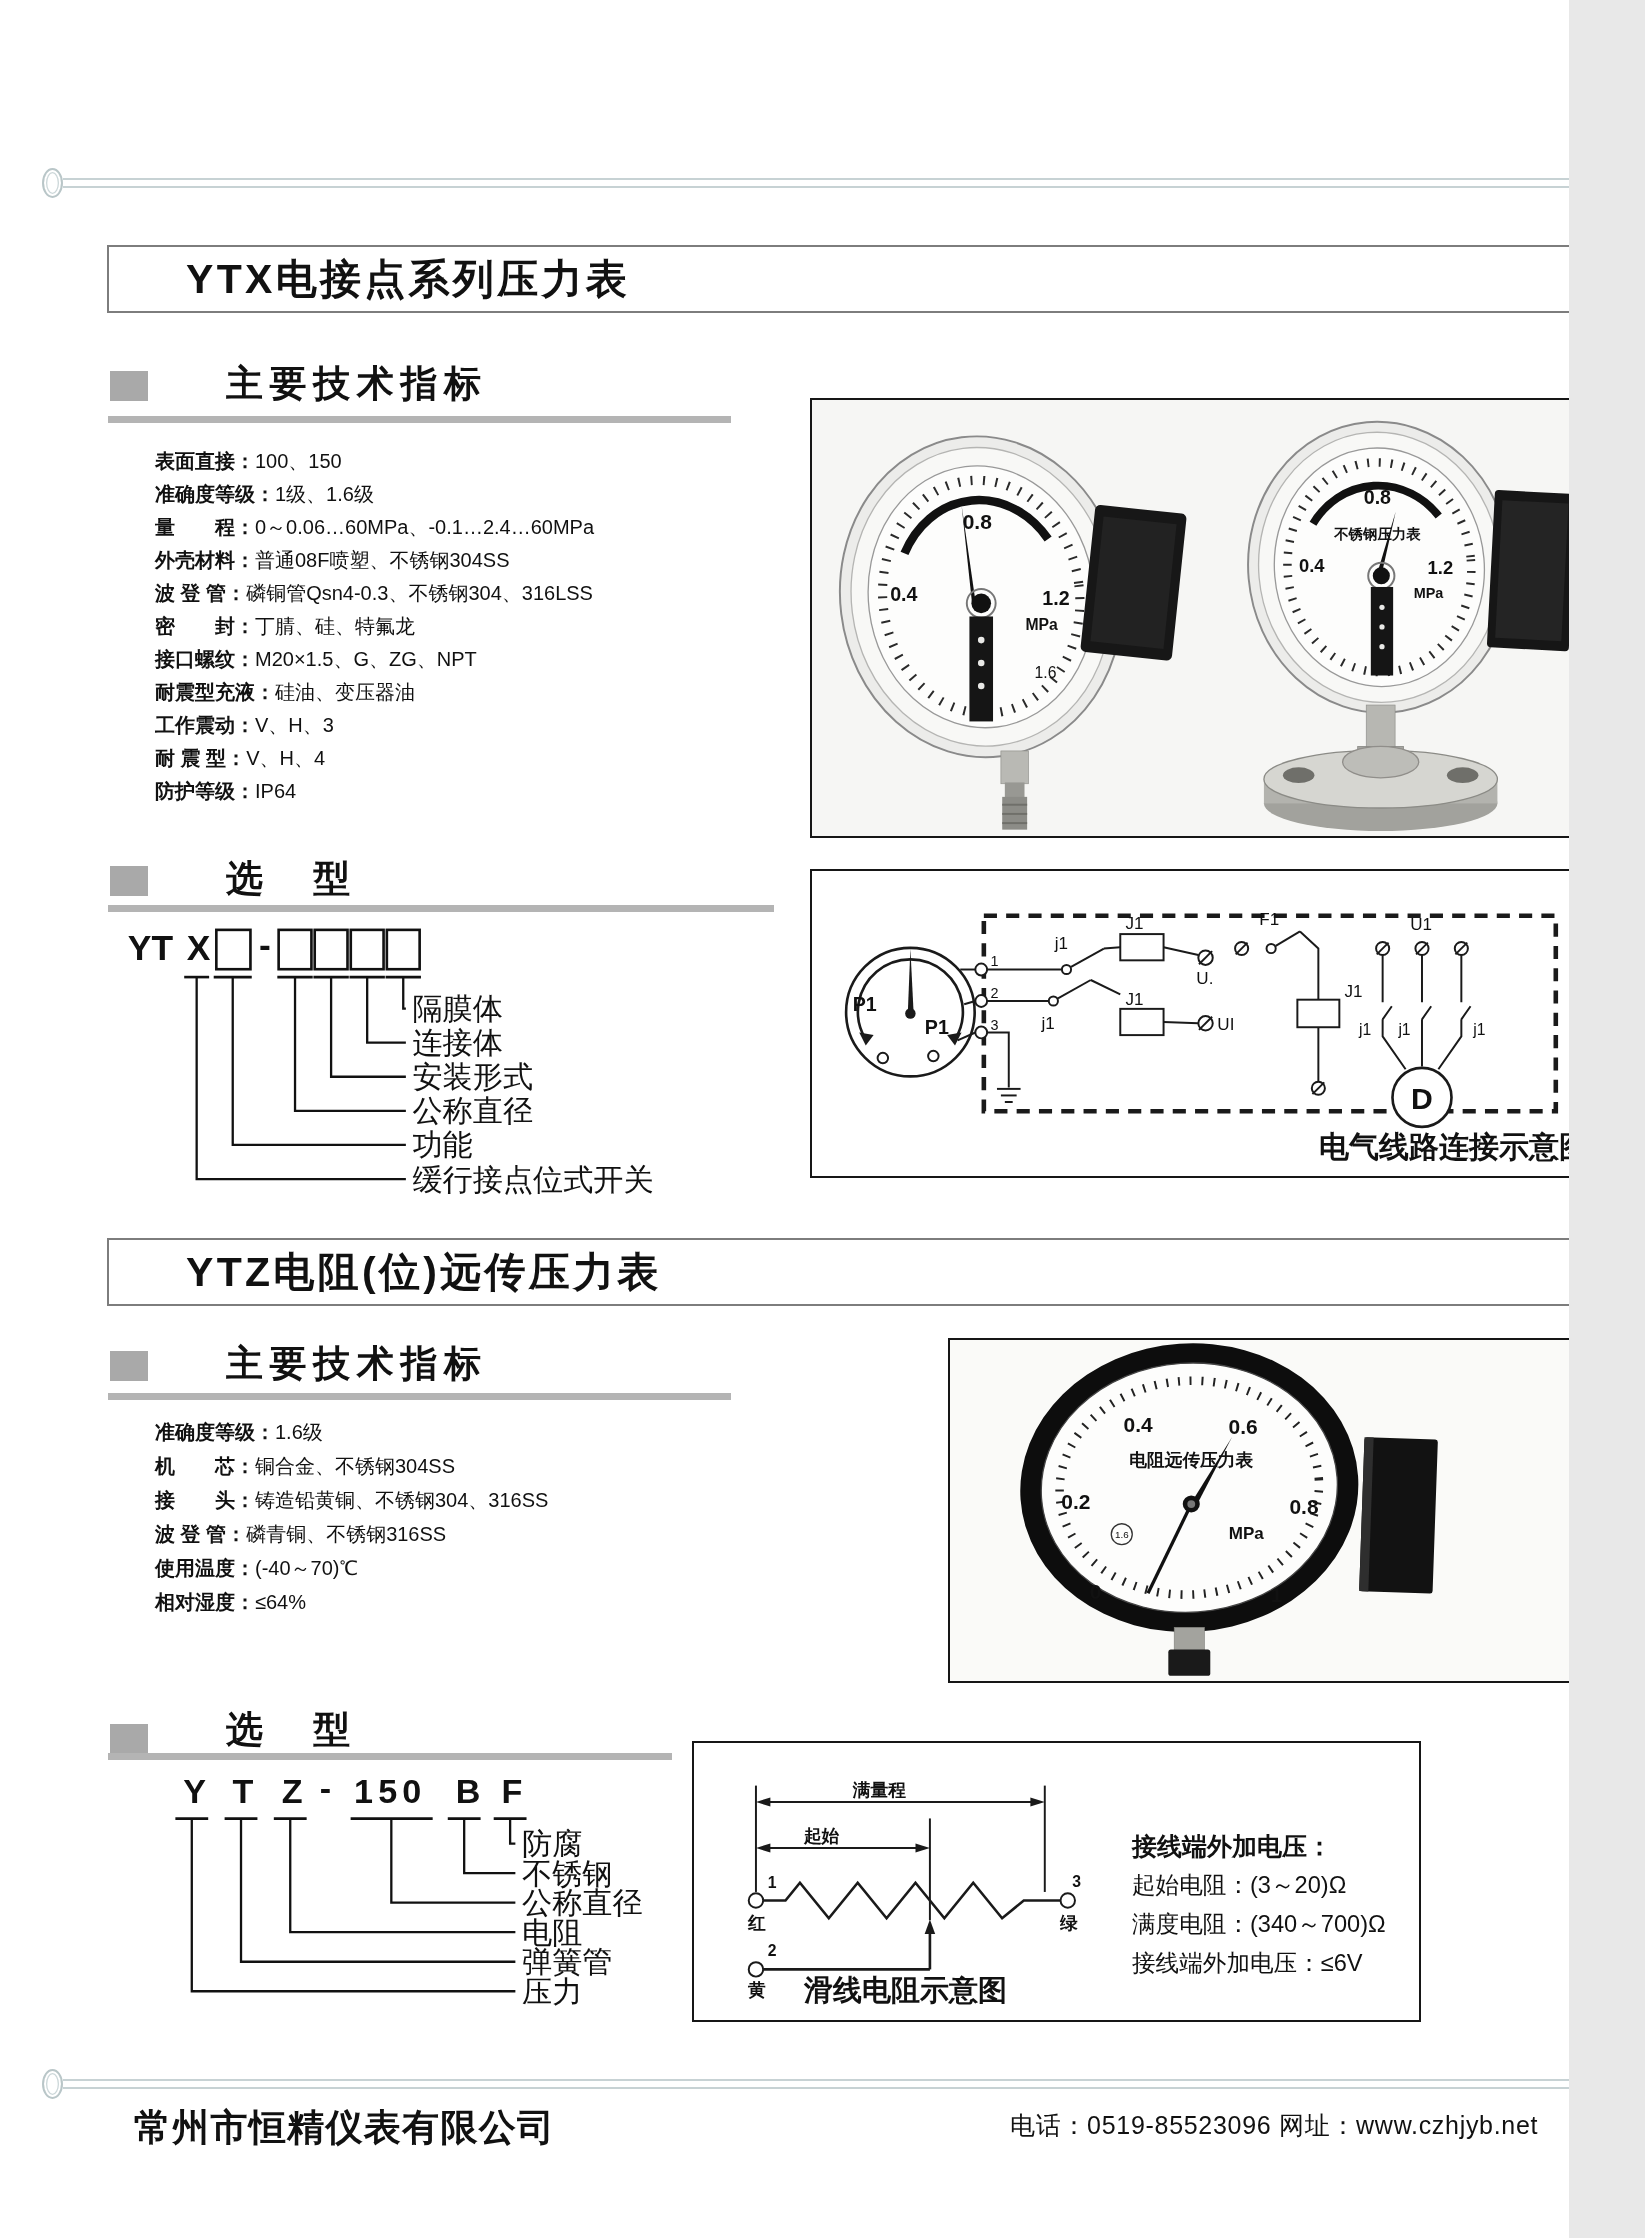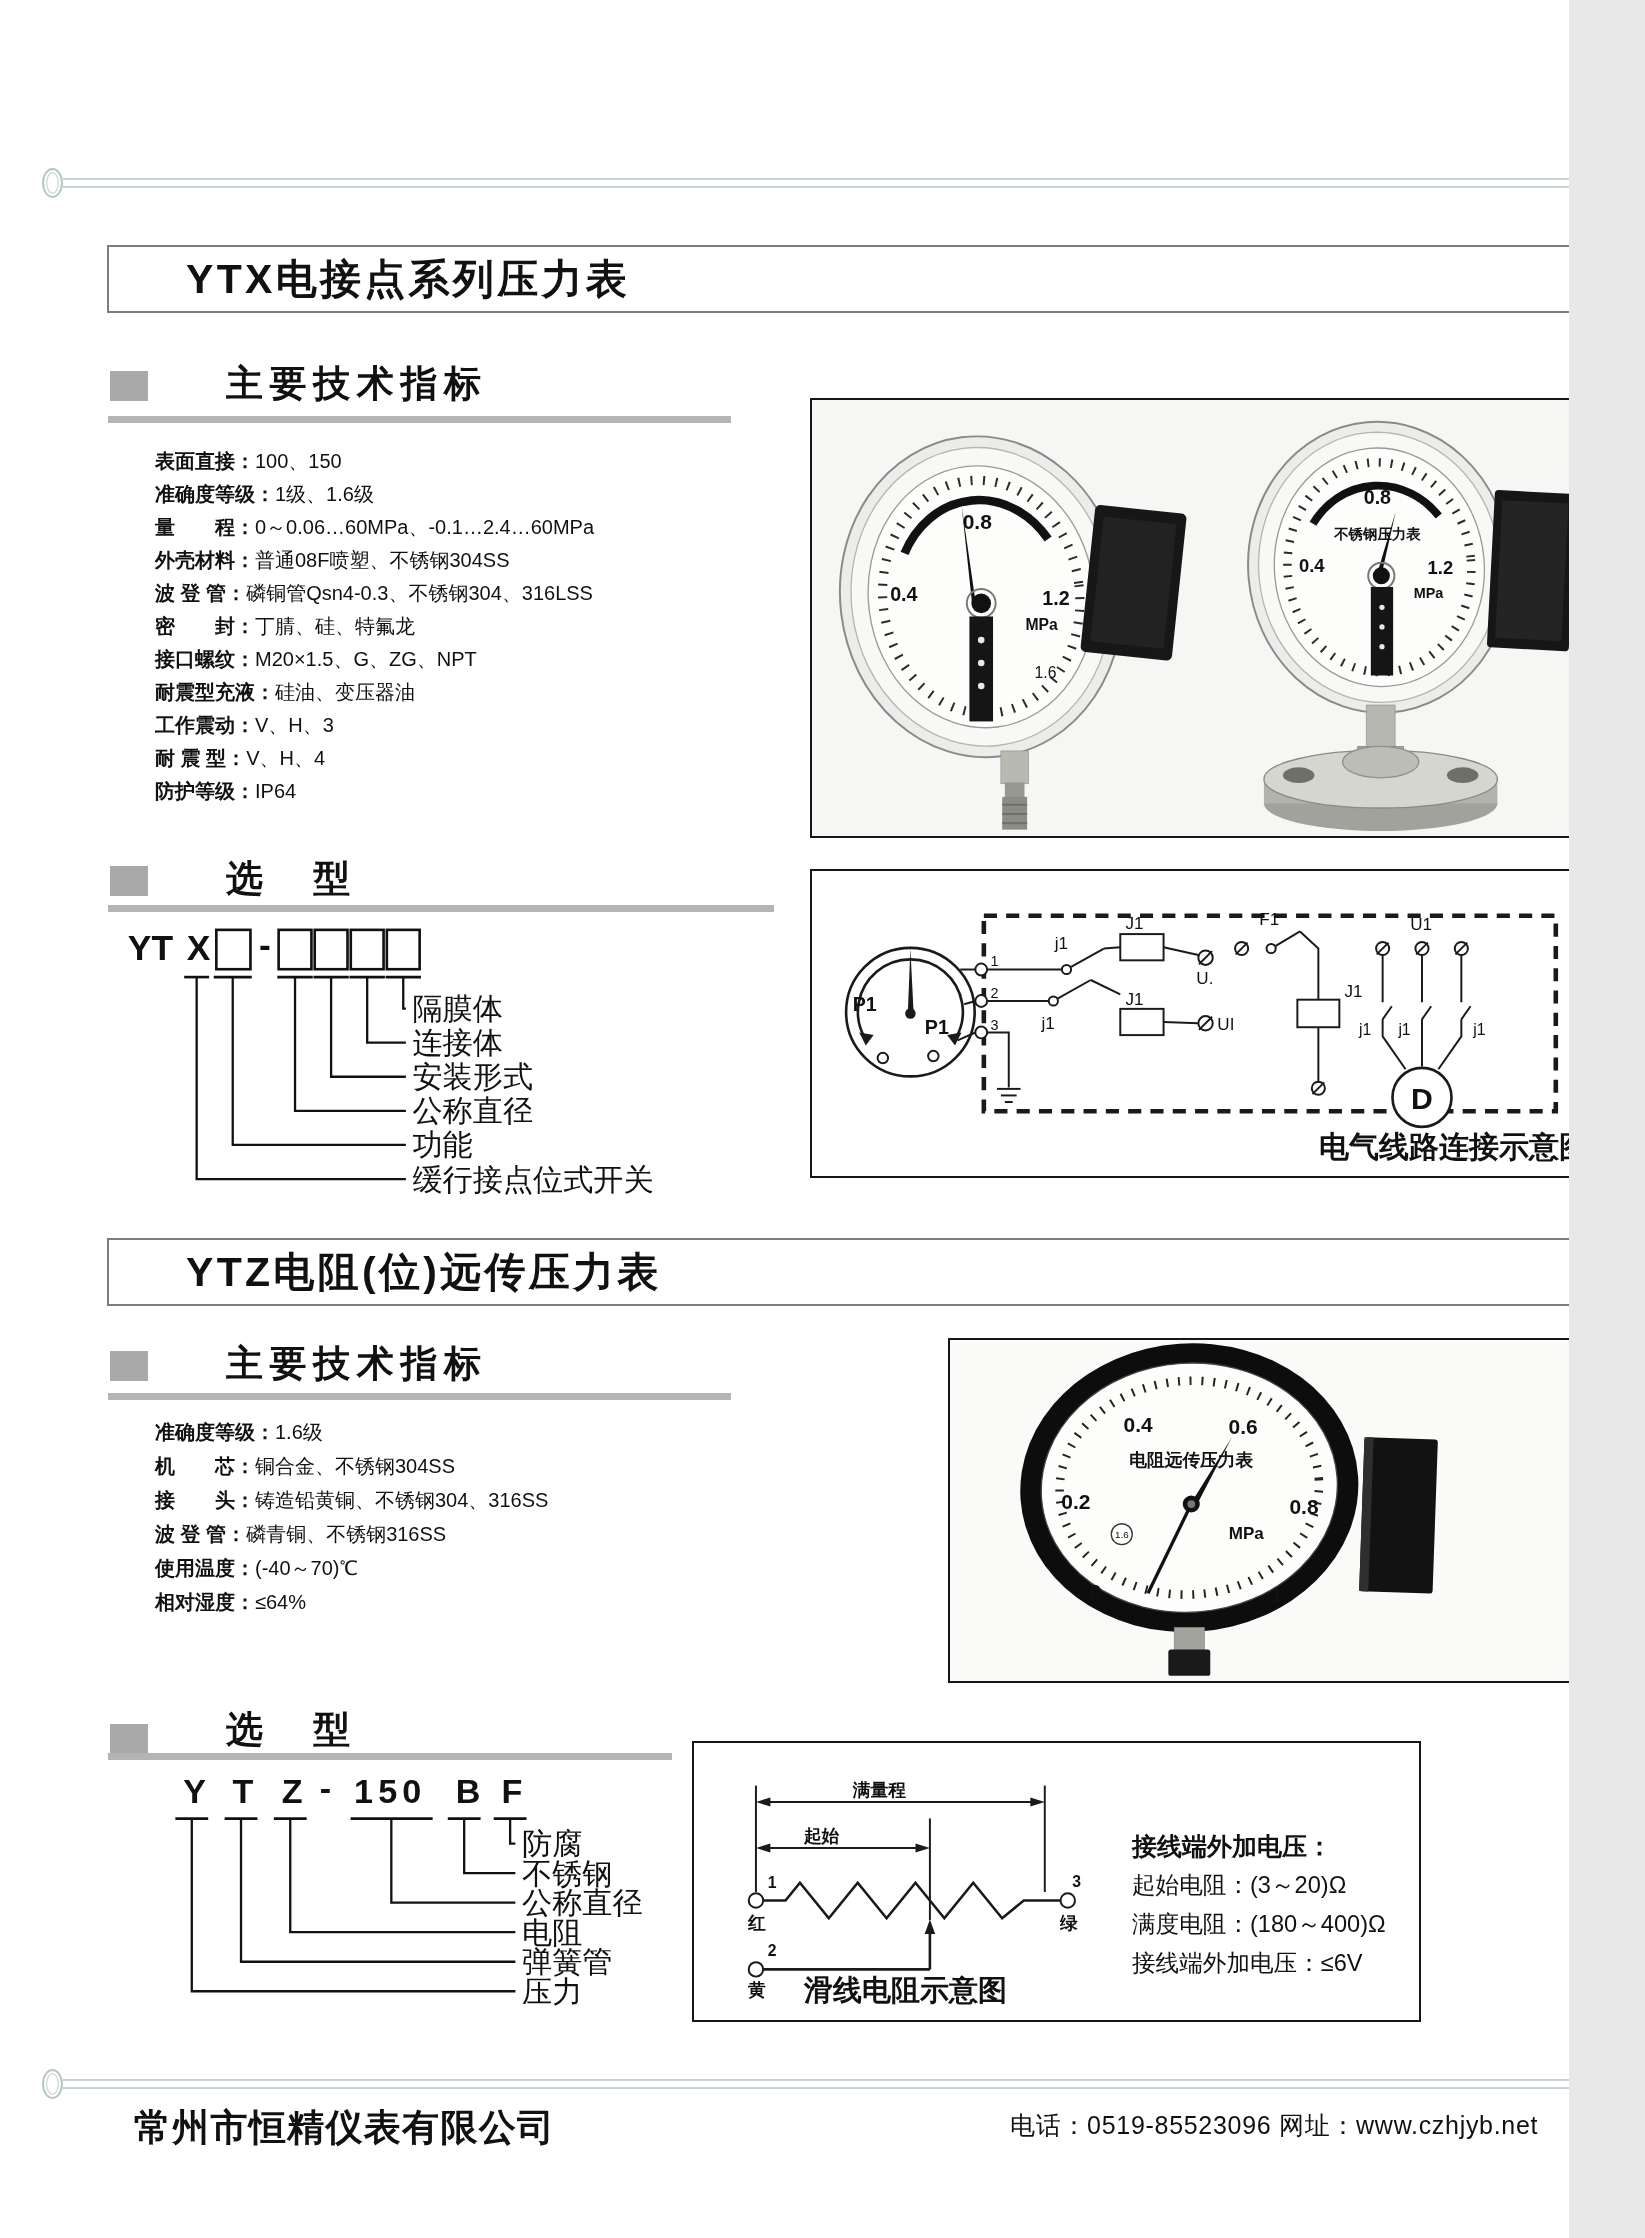--- a/index.html
+++ b/index.html
@@ -383,21 +383,21 @@
       <text x="552" y="164" font-size="24" font-weight="bold">3</text>
       <text x="88" y="270" font-size="24" font-weight="bold">2</text>
       <text x="58" y="228" font-size="27" font-weight="bold">红</text>
       <text x="533" y="228" font-size="27" font-weight="bold">绿</text>
       <text x="58" y="331" font-size="27" font-weight="bold">黄</text>
     </svg>
     <div class="fig-caption" id="slide-caption">滑线电阻示意图</div>
     <div class="tech">
       <div class="tech-h">接线端外加电压：</div>
       <div>起始电阻：(3～20)Ω</div>
-      <div>满度电阻：(180～400)Ω</div>
+      <div>满度电阻：(340～700)Ω</div>
       <div>接线端外加电压：≤6V</div>
     </div>
   </div>
 
   <div class="deco" style="top:2079px;"></div>
   <span class="ring" style="left:42px;top:2069px;"></span>
   <div class="footer-company">常州市恒精仪表有限公司</div>
   <div class="footer-contact">电话：0519-85523096 网址：www.czhjyb.net</div>
 
 </div>

